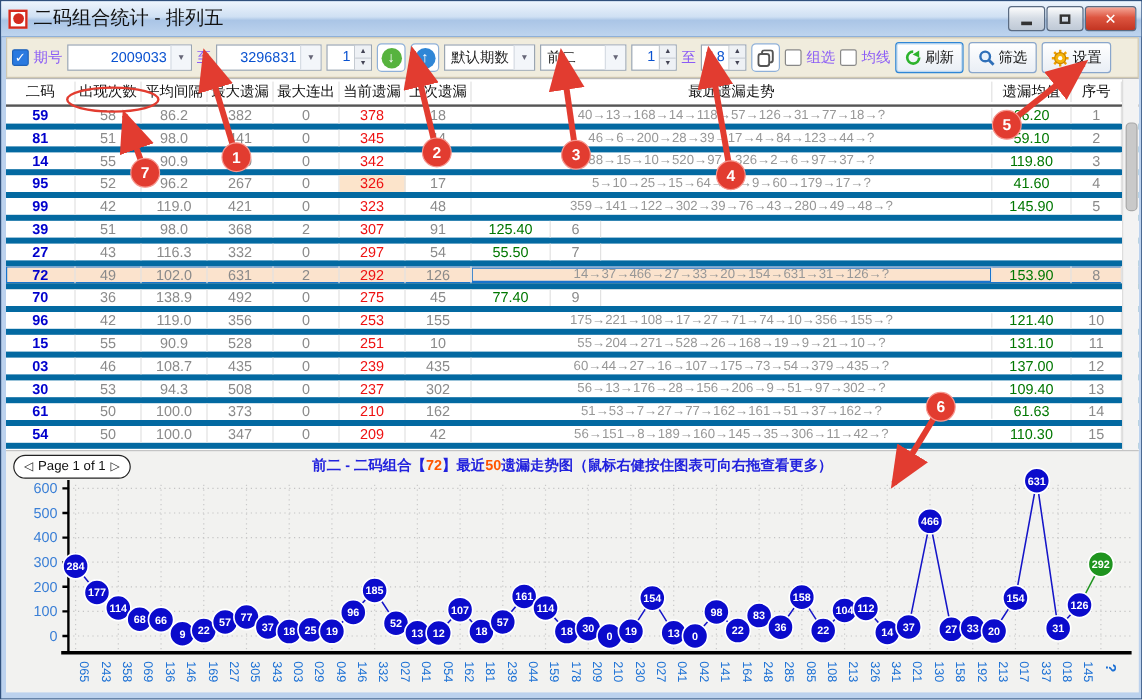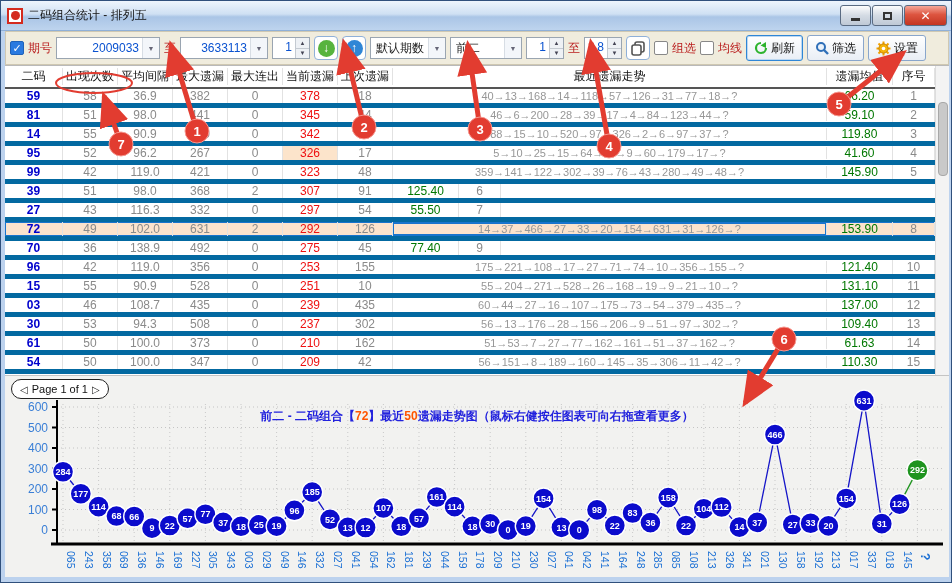--- a/index.html
+++ b/index.html
@@ -2,32 +2,32 @@
 <html><head>
 <meta charset="utf-8">
 <style>
   html,body{margin:0;padding:0;background:#d8e4f2;font-family:"Liberation Sans","DejaVu Sans",sans-serif;}
   .window{position:relative;width:952px;height:583px;background:#bcd2ee;border:1px solid #30507c;box-sizing:border-box;overflow:hidden;}
   
   .titlebar{position:absolute;left:0;top:0;width:952px;height:30px;
     background:linear-gradient(#eef5fd,#cfe0f3 45%,#aac5e6 55%,#bed4ee);display:flex;align-items:center;box-sizing:border-box;padding-left:6px;border-bottom:1px solid #8fb0d8;}
   .app-icon{width:16px;height:16px;border:2px solid #d42a1e;background:#fff;display:inline-flex;align-items:center;justify-content:center;margin-right:5px;box-sizing:border-box;}
   .app-icon i{width:9px;height:9px;border-radius:50%;background:#d42a1e;display:block;}
-  .titletext{font-size:12px;color:#111;}
+  .titletext{font-size:16px;color:#111;}
   .winbtns{position:absolute;right:6px;top:4px;display:flex;gap:1px;}
   .wbtn{width:29px;height:19px;border:1px solid #5a6b82;border-radius:3px;background:linear-gradient(#fdfdfd,#d4dbe4 50%,#bfc9d6);display:flex;align-items:center;justify-content:center;}
   .wbtn.close{width:41px;background:linear-gradient(#f5a798,#dd5540 45%,#c33522);}
   .glyph-min{width:9px;height:3px;background:#333;margin-top:8px;}
   .glyph-max{width:9px;height:8px;border:2px solid #333;box-sizing:border-box;}
   .glyph-close{color:#fff;font-size:12px;font-weight:bold;line-height:1;}
   
   .toolbar{position:absolute;left:4px;top:30px;width:944px;height:34px;background:#f0ecdd;border:1px solid #cfc8b2;box-sizing:border-box;display:flex;align-items:center;gap:4px;padding:0 4px;font-size:12px;}
   .cb{width:14px;height:14px;border:1px solid #888;background:#fff;box-sizing:border-box;border-radius:2px;display:inline-flex;align-items:center;justify-content:center;font-size:11px;color:#fff;}
   .cb.checked{background:#2a7ae0;border-color:#1f62b8;}
-  .lbl{color:#b91c1c;font-family:Liberation Mono, monospace;}
+  .lbl{color:#8b5cf6;font-family:Liberation Mono, monospace;}
   .combo{height:22px;background:#fff;border:1px solid #9aa5b1;display:flex;align-items:center;box-sizing:border-box;}
   .combo .val{flex:1;text-align:right;padding:0 3px;color:#0a52d0;}
   .combo .val.dark{color:#222;text-align:left;padding-left:5px;}
   .combo .dd{width:16px;height:100%;border-left:1px solid #d7dde4;background:#f3f6fa;display:flex;align-items:center;justify-content:center;color:#667;font-size:7px;}
   .spin{height:22px;background:#fff;border:1px solid #9aa5b1;display:flex;box-sizing:border-box;}
   .spin .val{flex:1;text-align:right;color:#0a52d0;padding:2px 3px 0 3px;}
   .spin .arrows{width:13px;display:flex;flex-direction:column;border-left:1px solid #c4cad1;}
   .spin .arrows div{flex:1;background:#eef1f5;border-bottom:1px solid #c4cad1;font-size:6px;color:#445;display:flex;align-items:center;justify-content:center;}
   .spin .arrows div:last-child{border-bottom:none;}
   .roundbtn{width:22px;height:22px;border:1px solid #8fb0d8;border-radius:4px;background:#fff;display:flex;align-items:center;justify-content:center;}
@@ -49,21 +49,21 @@
   .c-trend{color:#979797;font-size:11px;}
   .trow.sel{background:#fbe3cd;box-shadow:inset 0 0 0 1px #1874cd;}
   .trow.sel .c-trendcell{box-shadow:inset 0 0 0 1px #1874cd;}
   .tcell.peach{background:#fce4cb;}
   .vscroll{position:absolute;right:0;top:0;width:13px;height:310px;background:#f3f3f3;border-left:1px solid #ddd;}
   .vthumb{position:absolute;left:2px;top:36px;width:8px;height:72px;background:#c9c9c9;border:1px solid #a8a8a8;border-radius:4px;}
   
   .chartpanel{position:absolute;left:4px;top:374px;width:944px;height:201px;background:#f2f2f0;border-top:1px solid #c4c4c4;}
   .pagenav{position:absolute;left:6px;top:3px;height:18px;border:1px solid #222;border-radius:10px;background:#fff;display:flex;align-items:center;gap:4px;padding:0 8px;font-size:11px;color:#111;}
   .pagenav .arr{font-size:10px;color:#222;}
-  .charttitle{position:absolute;left:0;top:4px;width:100%;text-align:center;font-size:12px;font-weight:bold;color:#2222dd;margin-top:28px;}
+  .charttitle{position:absolute;left:0;top:4px;width:100%;text-align:center;font-size:12px;font-weight:bold;color:#2222dd;}
   .charttitle .num{color:#ff5500;}
   #chartsvg{position:absolute;left:0;top:0;}
   
   #overlay{position:absolute;left:0;top:0;pointer-events:none;z-index:50;}
 </style>
 </head>
 <body>
 
 <div class="window">
 
@@ -89,21 +89,21 @@
     <span class="cb checked">
         <span>✓</span>
       </span>
     <span class="lbl">期号</span>
     <div class="combo" style="width:104px">
       <span class="val">2009033</span>
       <span class="dd">▼</span>
     </div>
     <span class="lbl">至</span>
     <div class="combo" style="width:88px">
-      <span class="val">3633113</span>
+      <span class="val">3296831</span>
       <span class="dd">▼</span>
     </div>
     <div class="spin" style="width:38px">
       <span class="val">1</span>
       <span class="arrows">
           <div>▲</div>
           <div>▼</div>
         </span>
     </div>
     <div class="roundbtn">
@@ -184,21 +184,21 @@
         <div class="hcell" style="width: 55px;">当前遗漏</div>
         <div class="hcell" style="width: 55px;">上次遗漏</div>
         <div class="hcell" style="width: 434px;">最近遗漏走势</div>
         <div class="hcell" style="width: 66px;">遗漏均值</div>
         <div class="hcell" style="width: 42px;">序号</div>
       </div>
     <div id="tbody">
         <div class="trow">
           <div class="tcell c-code" style="width: 58px;">59</div>
           <div class="tcell c-gray" style="width: 55px;">58</div>
-          <div class="tcell c-gray" style="width: 55px;">36.9</div>
+          <div class="tcell c-gray" style="width: 55px;">86.2</div>
           <div class="tcell c-gray" style="width: 55px;">382</div>
           <div class="tcell c-gray" style="width: 55px;">0</div>
           <div class="tcell c-red" style="width: 55px;">378</div>
           <div class="tcell c-gray" style="width: 55px;">18</div>
           <div class="tcell c-trend c-trendcell" style="width: 434px;">40→13→168→14→118→57→126→31→77→18→?</div>
           <div class="tcell c-green" style="width: 66px;">66.20</div>
           <div class="tcell c-gray" style="width: 42px;">1</div>
         </div>
         <div class="trow">
           <div class="tcell c-code" style="width: 58px;">81</div>

